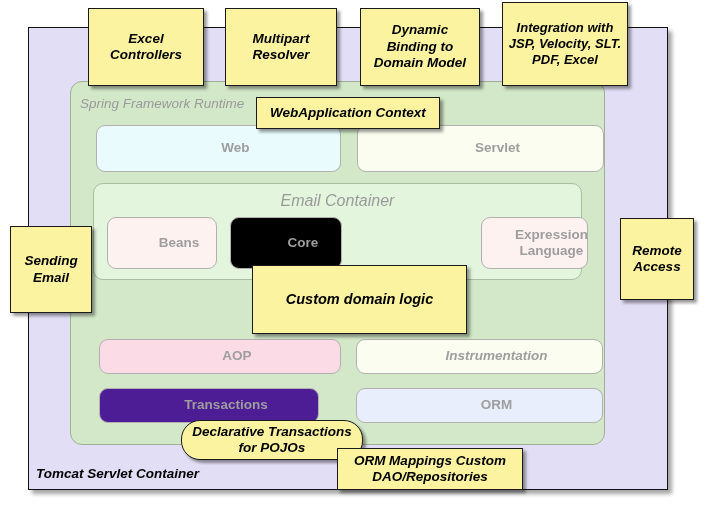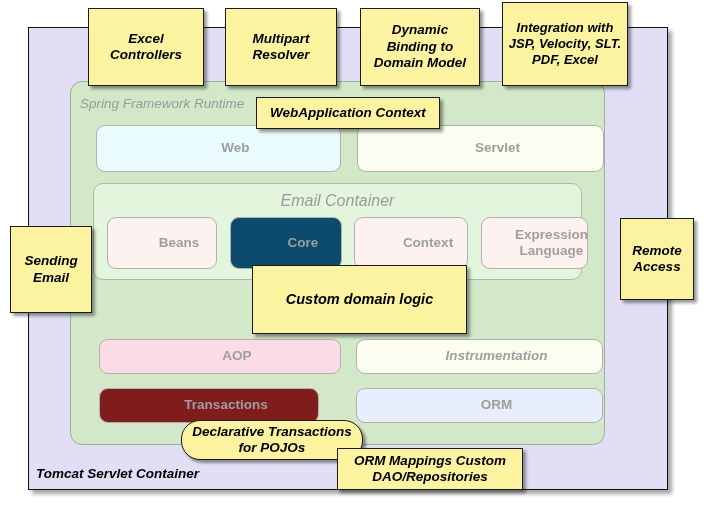--- a/index.html
+++ b/index.html
@@ -140,38 +140,35 @@
   <div class="pill" style="left:357px; top:125px; width:247px; height:47px; background:#fcfdf1;">
     <span>Servlet</span>
   </div>
 
   <div class="core-container">
     <div class="core-container-title">Email Container</div>
   </div>
   <div class="pill" style="left:107px; top:217px; width:110px; height:52px; background:#fdf2ef;">
     <span>Beans</span>
   </div>
-  <div class="pill" style="left:230px; top:217px; width:112px; height:52px; background:#0c4a6e;">
+  <div class="pill" style="left:230px; top:217px; width:112px; height:52px; background:#000000;">
     <span>Core</span>
-  </div>
-  <div class="pill" style="left:354px; top:217px; width:114px; height:52px; background:#fdf2ef;">
-    <span>Context</span>
   </div>
   <div class="pill" style="left:481px; top:217px; width:107px; height:52px; background:#fdf2ef;">
     <span>Expression Language</span>
   </div>
 
   <div class="pill" style="left:99px; top:339px; width:242px; height:35px; background:#fbdce6;">
     <span>AOP</span>
   </div>
   <div class="pill" style="left:356px; top:339px; width:247px; height:35px; background:#fcfdf1;font-style:italic;">
     <span>Instrumentation</span>
   </div>
 
-  <div class="pill" style="left:99px; top:388px; width:220px; height:35px; background:#7f1d1d;">
+  <div class="pill" style="left:99px; top:388px; width:220px; height:35px; background:#4c1d95;">
     <span>Transactions</span>
   </div>
   <div class="pill" style="left:356px; top:388px; width:247px; height:35px; background:#e8eefc;">
     <span>ORM</span>
   </div>
 
   <div class="note" style="left:88px; top:8px; width:116px; height:78px;">
     <span>Excel Controllers</span>
   </div>
 

